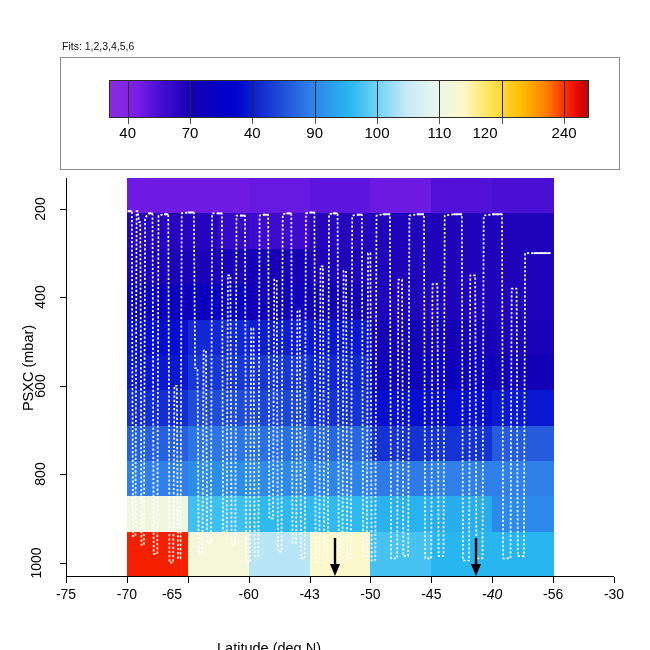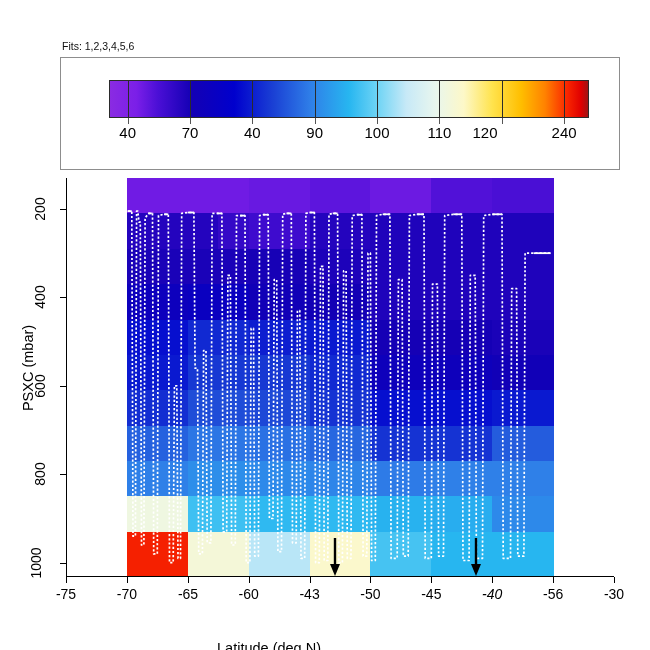--- a/index.html
+++ b/index.html
@@ -274,21 +274,21 @@
 
   <div class="axis-x"></div>
   <div class="axis-y"></div>
 
   <div id="xticks">
       <div class="xtick" style="left: 66px;"></div>
       <div class="xtlabel" style="left: 66px;">-75</div>
       <div class="xtick" style="left: 126.889px;"></div>
       <div class="xtlabel" style="left: 126.889px;">-70</div>
       <div class="xtick" style="left: 187.778px;"></div>
-      <div class="xtlabel" style="left: 188px;">-65</div>
+      <div class="xtlabel" style="left: 172px;">-65</div>
       <div class="xtick" style="left: 248.667px;"></div>
       <div class="xtlabel" style="left: 248.667px;">-60</div>
       <div class="xtick" style="left: 309.556px;"></div>
       <div class="xtlabel" style="left: 309.556px;">-43</div>
       <div class="xtick" style="left: 370.444px;"></div>
       <div class="xtlabel" style="left: 370.444px;">-50</div>
       <div class="xtick" style="left: 431.333px;"></div>
       <div class="xtlabel" style="left: 431.333px;">-45</div>
       <div class="xtick" style="left: 492.222px;"></div>
       <div class="xtlabel" style="left: 492.222px; font-style: italic;">-40</div>

